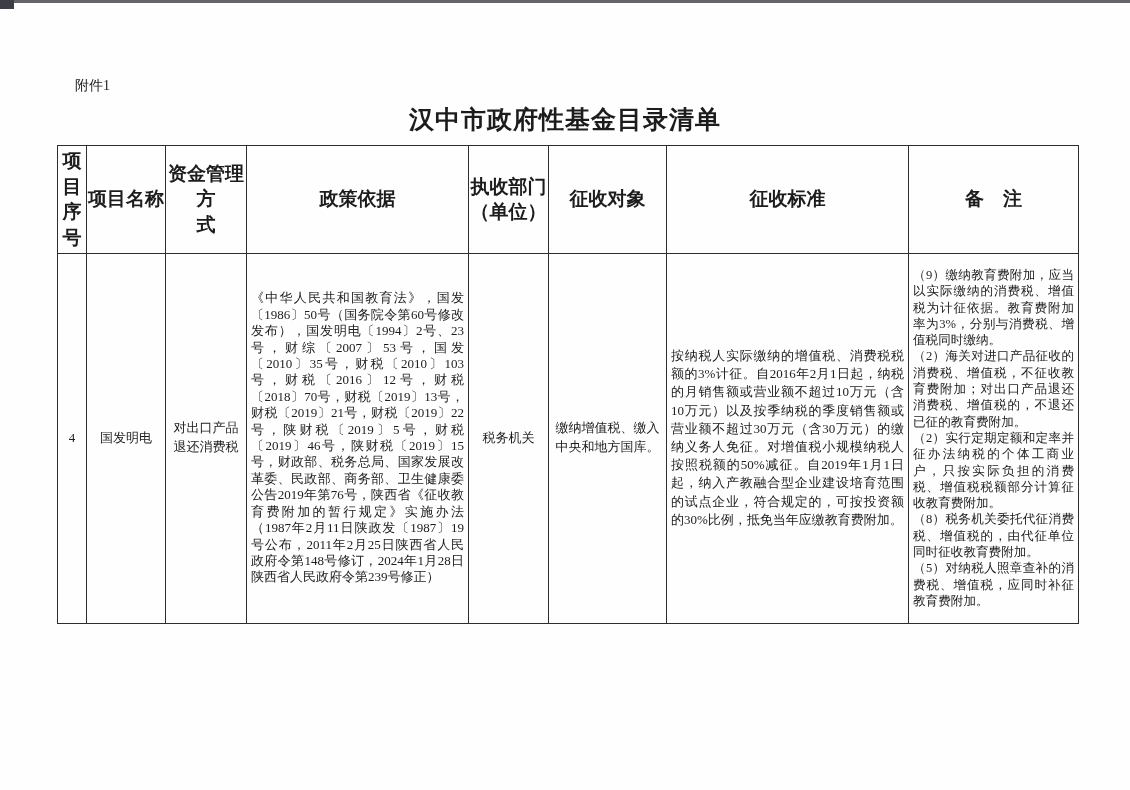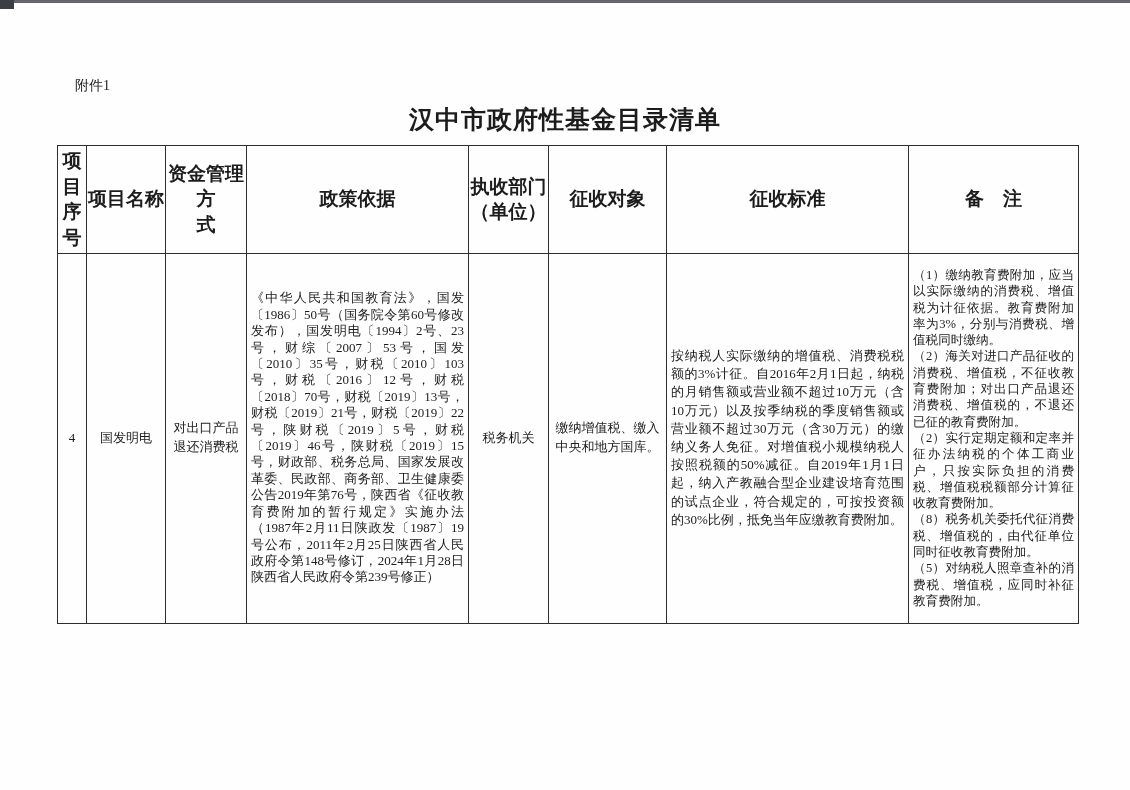--- a/index.html
+++ b/index.html
@@ -85,21 +85,21 @@
       </tr>
       <tr class="data-row">
         <td class="cell-center">4</td>
         <td class="cell-center">国发明电</td>
         <td class="cell-center">对出口产品退还消费税</td>
         <td class="cell-long">《中华人民共和国教育法》，国发〔1986〕50号（国务院令第60号修改发布），国发明电〔1994〕2号、23号，财综〔2007〕53号，国发〔2010〕35号，财税〔2010〕103号，财税〔2016〕12号，财税〔2018〕70号，财税〔2019〕13号，财税〔2019〕21号，财税〔2019〕22号，陕财税〔2019〕5号，财税〔2019〕46号，陕财税〔2019〕15号，财政部、税务总局、国家发展改革委、民政部、商务部、卫生健康委公告2019年第76号，陕西省《征收教育费附加的暂行规定》实施办法（1987年2月11日陕政发〔1987〕19号公布，2011年2月25日陕西省人民政府令第148号修订，2024年1月28日陕西省人民政府令第239号修正）</td>
         <td class="cell-center">税务机关</td>
         <td class="cell-center">缴纳增值税、缴入中央和地方国库。</td>
         <td class="cell-long cell-standard">按纳税人实际缴纳的增值税、消费税税额的3%计征。自2016年2月1日起，纳税的月销售额或营业额不超过10万元（含10万元）以及按季纳税的季度销售额或营业额不超过30万元（含30万元）的缴纳义务人免征。对增值税小规模纳税人按照税额的50%减征。自2019年1月1日起，纳入产教融合型企业建设培育范围的试点企业，符合规定的，可按投资额的30%比例，抵免当年应缴教育费附加。</td>
         <td class="cell-long cell-remark">
-          <p>（1）缴纳教育费附加，应当以实际缴纳的消费税、增值税为计征依据。教育费附加率为3%，分别与消费税、增值税同时缴纳。</p>
+          <p>（9）缴纳教育费附加，应当以实际缴纳的消费税、增值税为计征依据。教育费附加率为3%，分别与消费税、增值税同时缴纳。</p>
           <p>（2）海关对进口产品征收的消费税、增值税，不征收教育费附加；对出口产品退还消费税、增值税的，不退还已征的教育费附加。</p>
           <p>（2）实行定期定额和定率并征办法纳税的个体工商业户，只按实际负担的消费税、增值税税额部分计算征收教育费附加。</p>
           <p>（8）税务机关委托代征消费税、增值税的，由代征单位同时征收教育费附加。</p>
           <p>（5）对纳税人照章查补的消费税、增值税，应同时补征教育费附加。</p>
         </td>
       </tr>
     </tbody>
   </table>
 
 </div>

